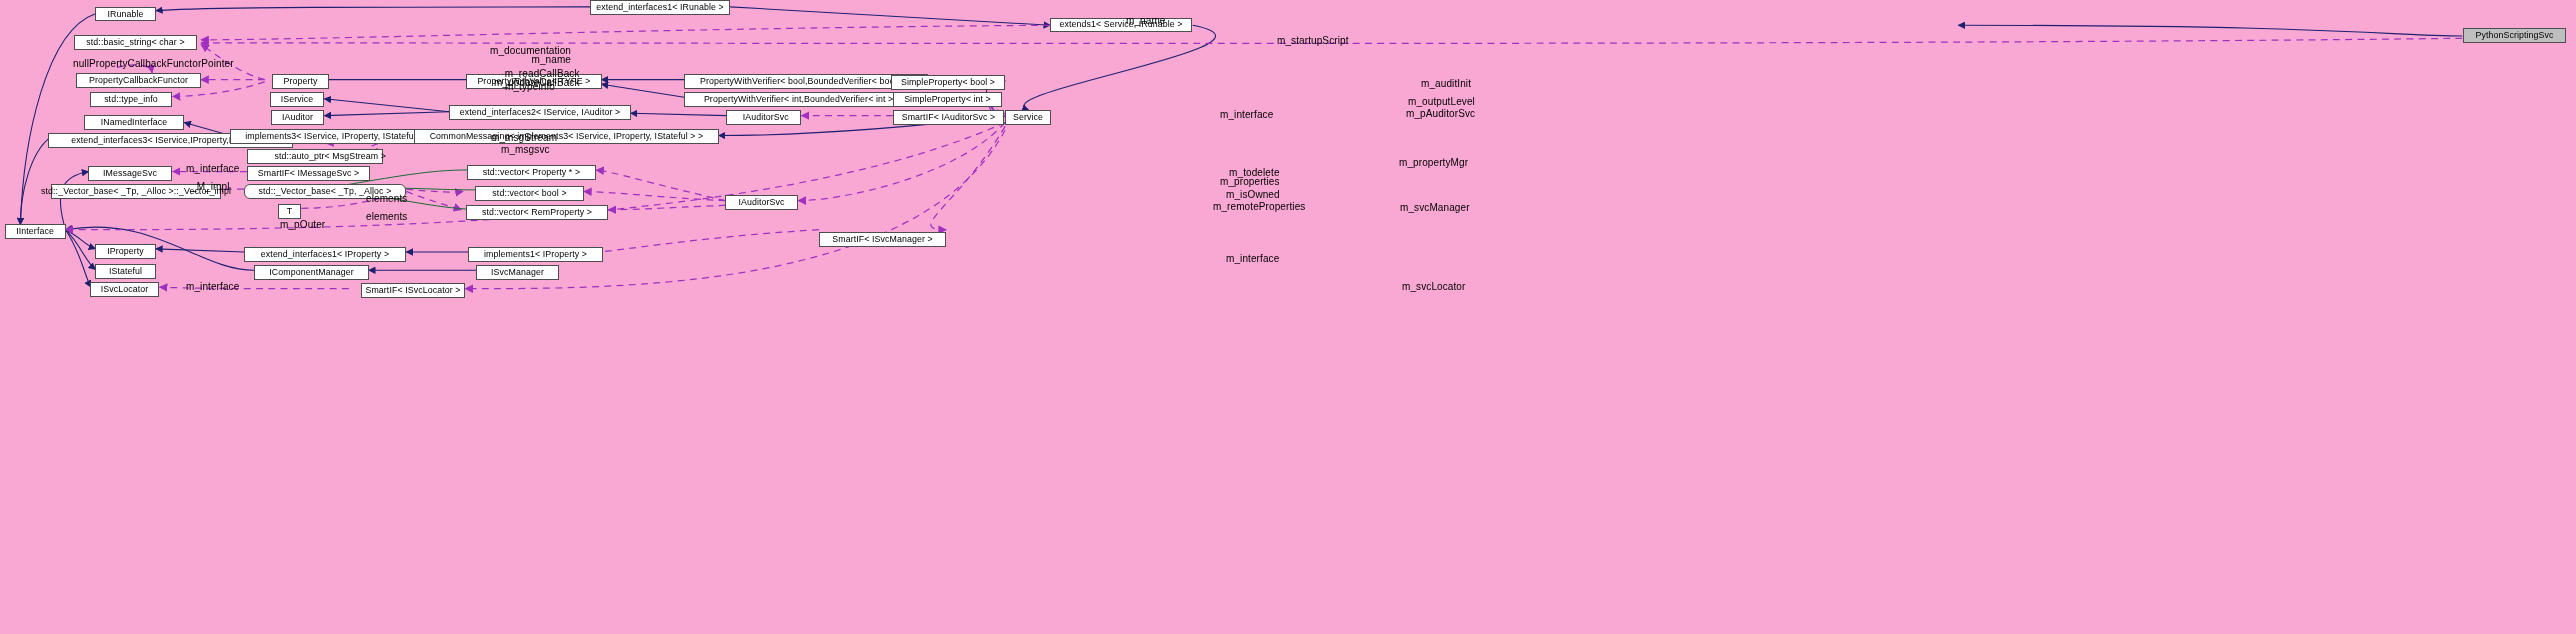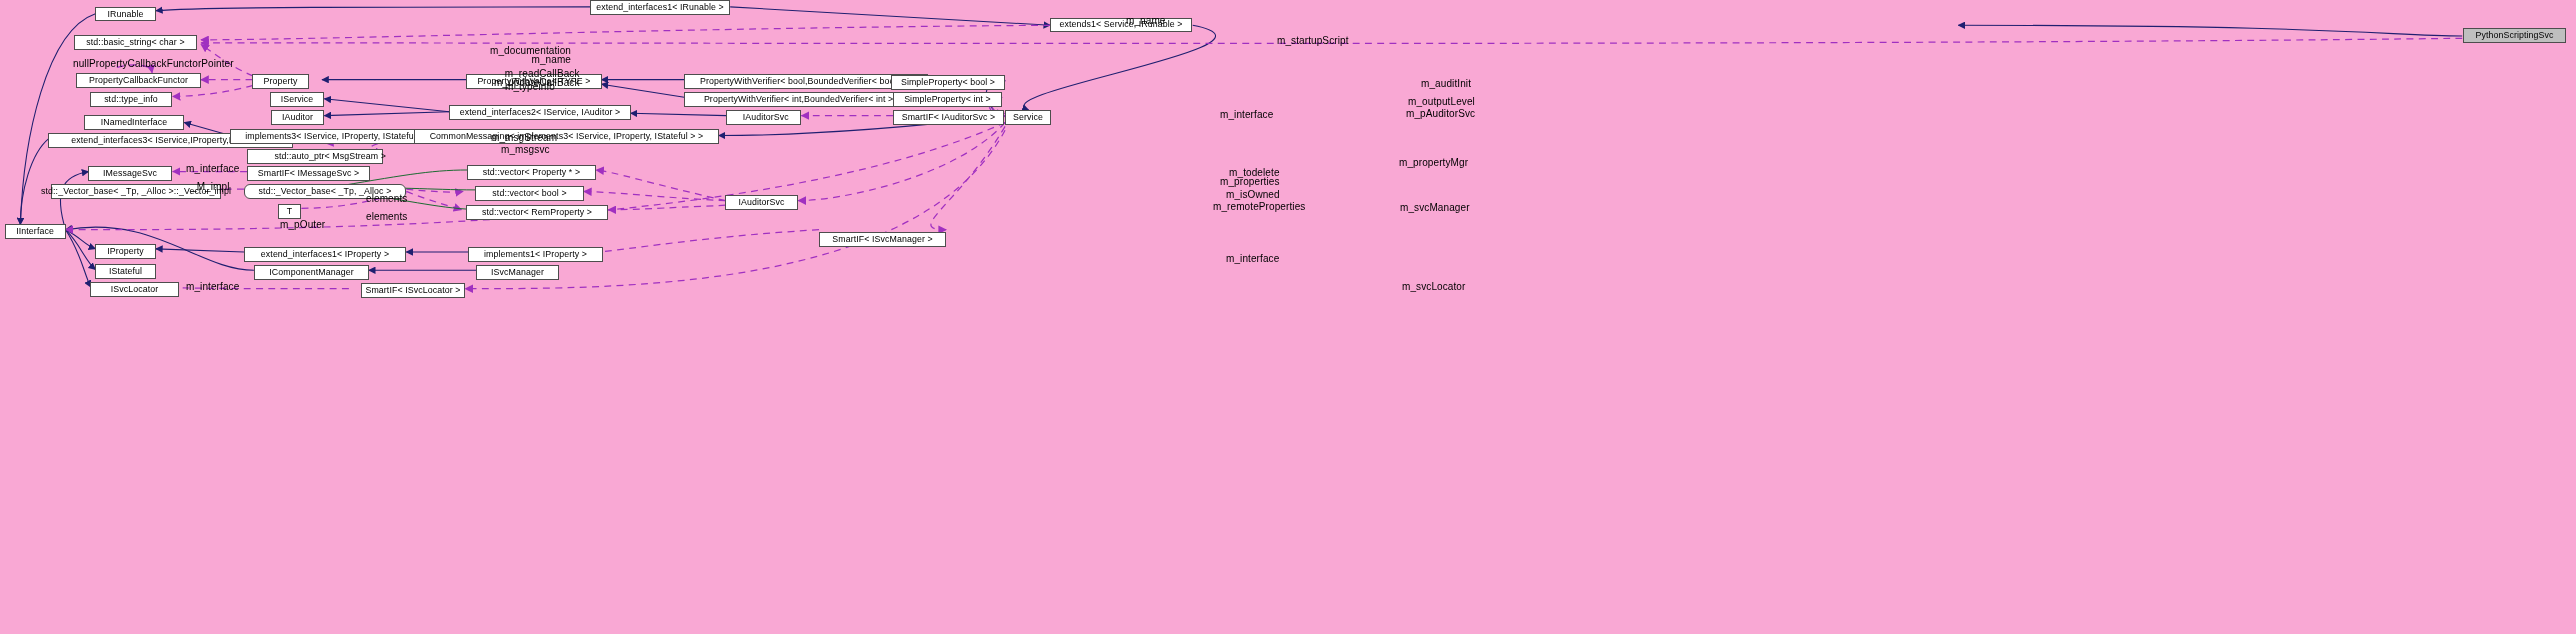--- a/index.html
+++ b/index.html
@@ -117,21 +117,21 @@
     </g>
   </svg>
 
   <div id="nodes">
       <div class="node" style="left: 95px; top: 6.9px; width: 61px;">IRunable</div>
       <div class="node" style="left: 590px; top: 0px; width: 140px;">extend_interfaces1&lt; IRunable &gt;</div>
       <div class="node" style="left: 1050px; top: 17.6px; width: 142px;">extends1&lt; Service, IRunable &gt;</div>
       <div class="node highlight" style="left: 2463px; top: 28px; width: 103px;">PythonScriptingSvc</div>
       <div class="node" style="left: 74px; top: 35px; width: 123px;">std::basic_string&lt; char &gt;</div>
       <div class="node" style="left: 76px; top: 73px; width: 125px;">PropertyCallbackFunctor</div>
-      <div class="node" style="left: 252px; top: 74px; width: 57px;">Property</div>
+      <div class="node" style="left: 272px; top: 74px; width: 57px;">Property</div>
       <div class="node" style="left: 466px; top: 74px; width: 136px;">PropertyWithValue&lt; TYPE &gt;</div>
       <div class="node" style="left: 684px; top: 74px; width: 244px;">PropertyWithVerifier&lt; bool,BoundedVerifier&lt; bool &gt; &gt;</div>
       <div class="node" style="left: 891px; top: 75px; width: 114px;">SimpleProperty&lt; bool &gt;</div>
       <div class="node" style="left: 1005px; top: 110px; width: 46px;">Service</div>
       <div class="node" style="left: 90px; top: 92px; width: 82px;">std::type_info</div>
       <div class="node" style="left: 270px; top: 92px; width: 54px;">IService</div>
       <div class="node" style="left: 684px; top: 92px; width: 237px;">PropertyWithVerifier&lt; int,BoundedVerifier&lt; int &gt; &gt;</div>
       <div class="node" style="left: 893px; top: 92px; width: 109px;">SimpleProperty&lt; int &gt;</div>
       <div class="node" style="left: 271px; top: 110px; width: 53px;">IAuditor</div>
       <div class="node" style="left: 449px; top: 105px; width: 182px;">extend_interfaces2&lt; IService, IAuditor &gt;</div>
@@ -152,21 +152,21 @@
       <div class="node" style="left: 278px; top: 204px; width: 23px;">T</div>
       <div class="node" style="left: 466px; top: 205px; width: 142px;">std::vector&lt; RemProperty &gt;</div>
       <div class="node" style="left: 4.6px; top: 224px; width: 61px;">IInterface</div>
       <div class="node" style="left: 819px; top: 232px; width: 127px;">SmartIF&lt; ISvcManager &gt;</div>
       <div class="node" style="left: 95px; top: 244px; width: 61px;">IProperty</div>
       <div class="node" style="left: 244px; top: 247px; width: 162px;">extend_interfaces1&lt; IProperty &gt;</div>
       <div class="node" style="left: 468px; top: 247px; width: 135px;">implements1&lt; IProperty &gt;</div>
       <div class="node" style="left: 95px; top: 264px; width: 61px;">IStateful</div>
       <div class="node" style="left: 254px; top: 265px; width: 115px;">IComponentManager</div>
       <div class="node" style="left: 476px; top: 265px; width: 83px;">ISvcManager</div>
-      <div class="node" style="left: 90px; top: 282px; width: 89px;">ISvcLocator</div>
+      <div class="node" style="left: 90px; top: 282px; width: 69px;">ISvcLocator</div>
       <div class="node" style="left: 349px; top: 283px; width: 104px; margin-left: 12px;">SmartIF&lt; ISvcLocator &gt;</div>
     </div>
   <div id="labels">
       <div class="edge-label" style="left: 1126px; top: 17px;">m_name</div>
       <div class="edge-label" style="left: 1233px; top: 37px; margin-left: 44px;">m_startupScript</div>
       <div class="edge-label" style="left: 490px; top: 47px;">m_documentation
 m_name</div>
       <div class="edge-label" style="left: 73px; top: 60px;">nullPropertyCallbackFunctorPointer</div>
       <div class="edge-label" style="left: 494px; top: 70px;">m_readCallBack
 m_updateCallBack</div>

